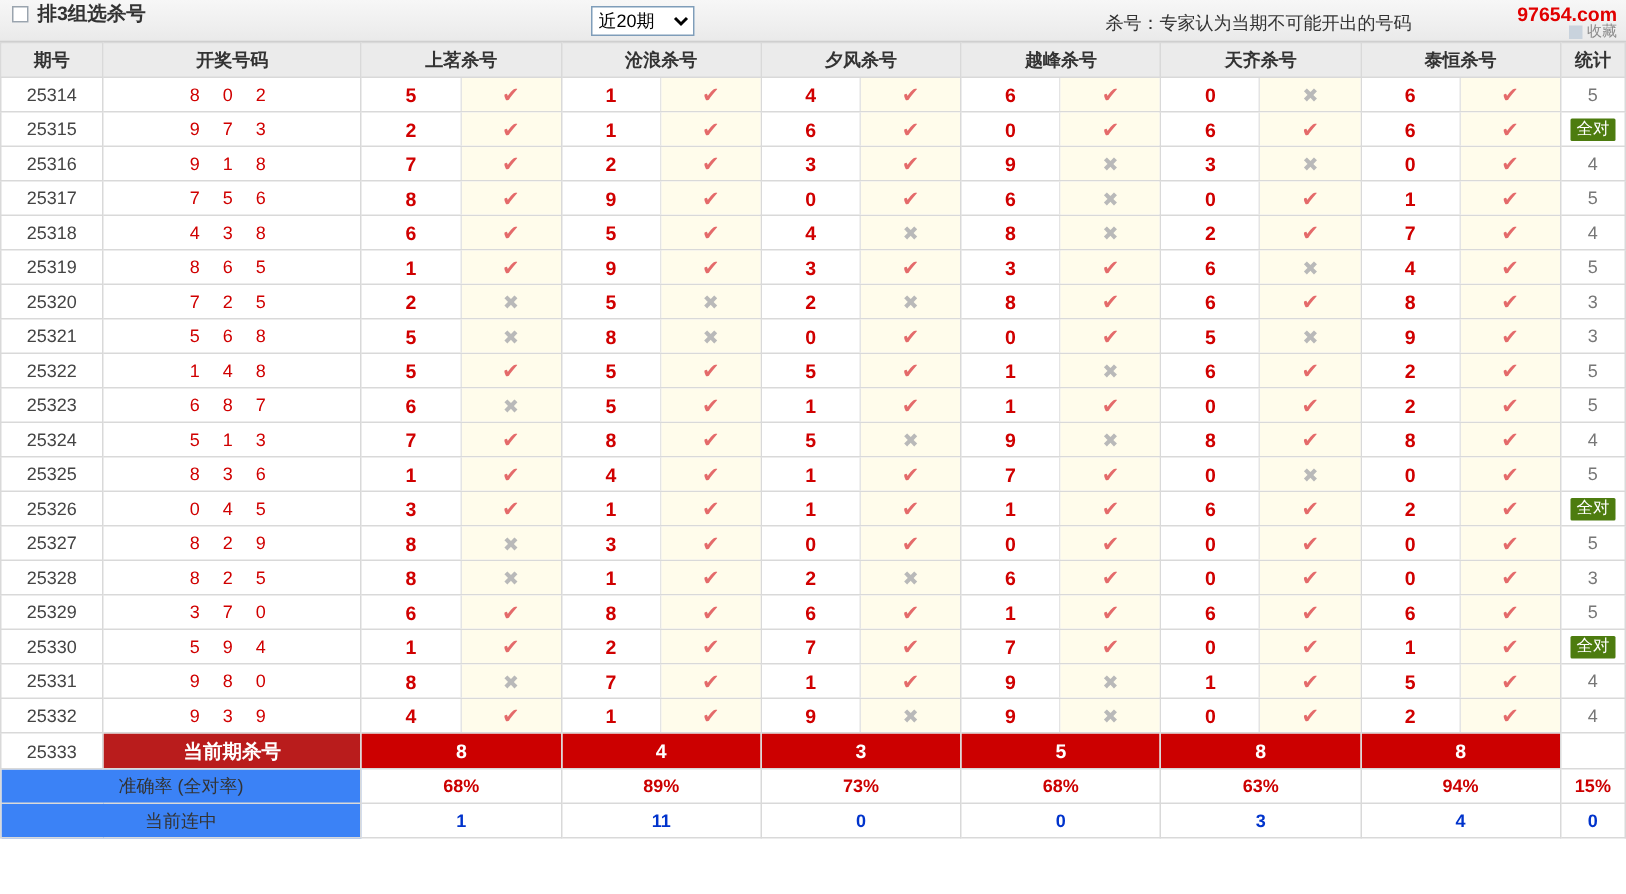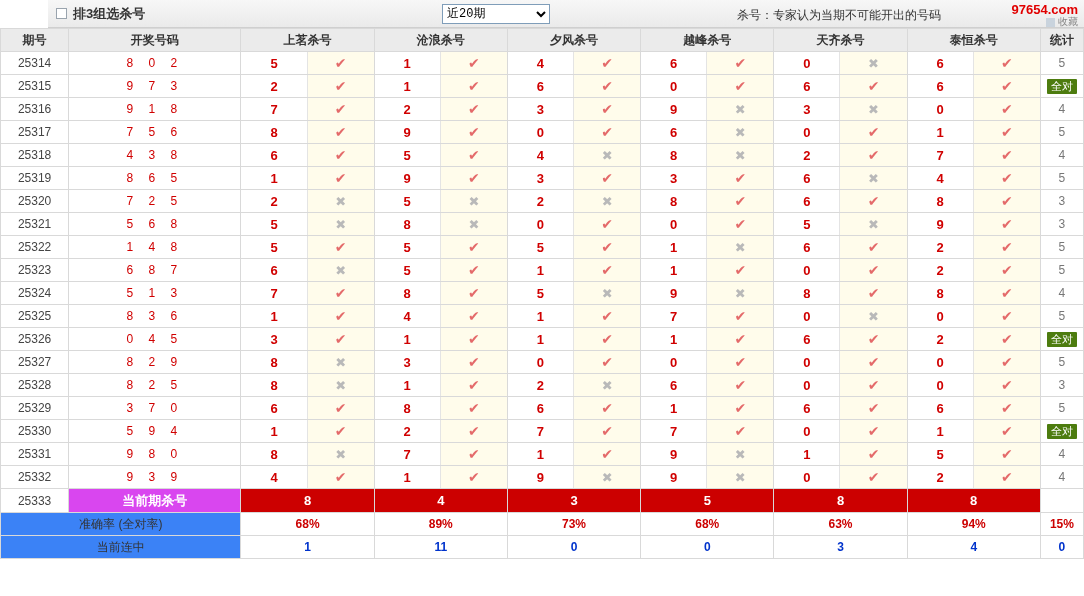--- a/index.html
+++ b/index.html
@@ -12,40 +12,39 @@
     color:#333;
     overflow:hidden;
   }
   .wrap { width:1084px; height:596px; position:relative; }
 
   
   .topbar {
     height:28px;
     background:linear-gradient(#f7f7f7,#eaeaea);
     border-bottom:1px solid #cfcfcf;
-    display:flex; align-items:center;
+    display:flex; align-items:flex-start;
     position:relative;
-    margin-left:48px;
   }
   .topbar .left {
     display:flex; align-items:center; gap:6px;
     padding-left:8px; width:300px;
   }
   .chk {
     width:11px;height:11px;border:1px solid #9aa4ae;background:#fff;
     display:inline-block;
   }
   .title { font-weight:bold; color:#333; font-size:13px; }
   .selwrap {
     position:absolute; left:394px; top:4px;
   }
   select.period {
-    font-family:Liberation Mono, monospace;
+    font-family:Liberation Sans, sans-serif;
     font-size:12px;
-    width:108px; height:20px;
+    width:69px; height:20px;
     border:1px solid #7f9db9;
     background:#fff;
   }
   .note {
     position:absolute; right:143px; top:7px;
     font-size:12px; color:#333;
   }
   .logo {
     position:absolute; right:6px; top:2px;
     text-align:right;
@@ -104,21 +103,21 @@
   .allmatch {
     display:inline-block;
     background:#4d7c0f; color:#fff; font-weight:normal;
     font-size:11px; padding:1px 4px; line-height:13px;
     border-radius:1px;
   }
 
   
   tr.cur td { height:24px; }
   .cur-label {
-    background:#d946ef; color:#fff; font-weight:bold; font-size:13px;
+    background:#b91c1c; color:#fff; font-weight:bold; font-size:13px;
     height:100%; display:flex; align-items:center; justify-content:center;
   }
   .cur-num {
     background:#cc0000; color:#fff; font-weight:bold; font-size:13px;
     height:100%; display:flex; align-items:center; justify-content:center;
   }
   td.cur-cell { padding:2px 6px; background:#fff; }
 
   
   td.flabel { color:#333; background:#3b82f6; }

